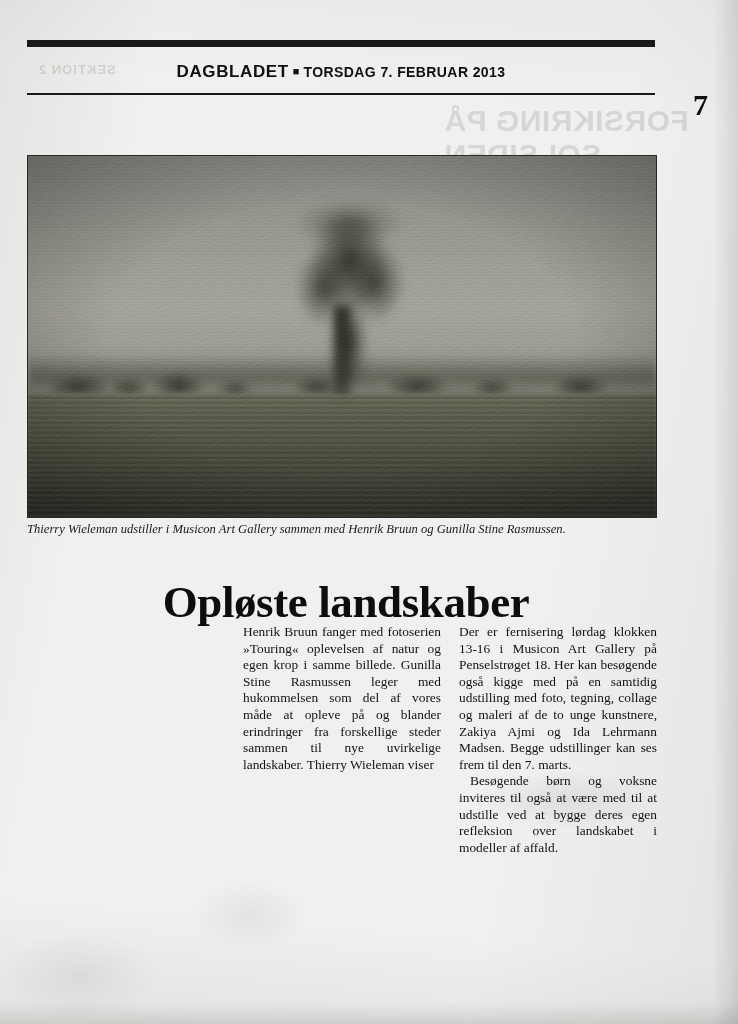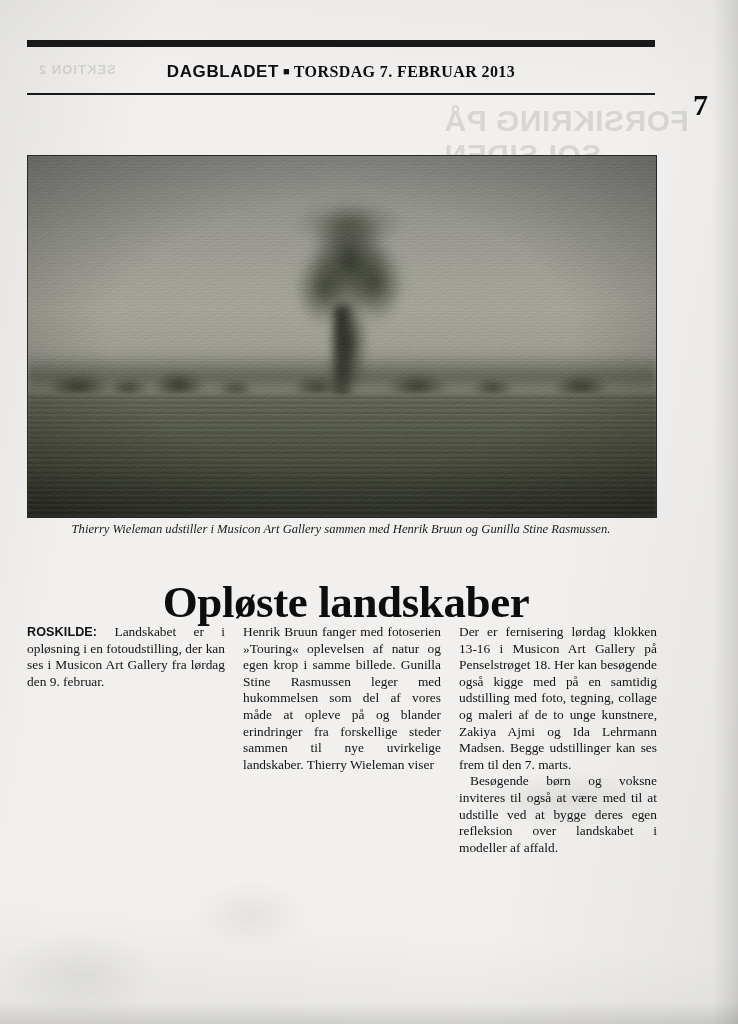--- a/index.html
+++ b/index.html
@@ -93,23 +93,22 @@
     letter-spacing: 0.6px;
   }
   .masthead .sep {
     font-size: 11px;
     padding: 0 4px;
     position: relative;
     top: -2px;
   }
   .masthead .date {
     font-weight: bold;
-    font-size: 16px;
+    font-size: 14px;
     letter-spacing: 0.4px;
-    font-family: Liberation Serif, serif;
   }
 
   .page-number {
     position: absolute;
     right: 30px;
     top: 88px;
     font-family: "Liberation Serif", serif;
     font-weight: bold;
     font-size: 30px;
     color: #111;
@@ -245,21 +244,20 @@
   .caption {
     position: absolute;
     left: 27px;
     top: 522px;
     width: 628px;
     font-family: "Liberation Serif", serif;
     font-style: italic;
     font-size: 12.6px;
     line-height: 15px;
     color: #1a1a1a;
-    text-align: center;
   }
 
   .headline {
     position: absolute;
     left: 26px;
     top: 546px;
     width: 640px;
     font-family: "Liberation Serif", serif;
     font-weight: bold;
     font-size: 45px;
@@ -357,21 +355,20 @@
     <div class="grain"></div>
   </div>
 
   <div class="caption">Thierry Wieleman udstiller i Musicon Art Gallery sammen med Henrik Bruun og Gunilla Stine Rasmussen.</div>
 
   <h1 class="headline">Opløste landskaber</h1>
 
   <div class="columns">
 
     <div class="col">
-      <p><span class="lead">ROSKILDE:</span> <span>Landskabet er i opløsning i en fotoudstilling, der kan ses i Musicon Art Gallery fra lørdag den 9. februar.</span></p>
     </div>
 
     <div class="col">
       <p>Henrik Bruun fanger med fotoserien »Touring« oplevelsen af natur og egen krop i samme billede. Gunilla Stine Rasmussen leger med hukommelsen som del af vores måde at opleve på og blander erindringer fra forskellige steder sammen til nye uvirkelige landskaber. Thierry Wieleman viser</p>
     </div>
 
     <div class="col">
       <p>Der er fernisering lørdag klokken 13-16 i Musicon Art Gallery på Penselstrøget 18. Her kan besøgende også kigge med på en samtidig udstilling med foto, tegning, collage og maleri af de to unge kunstnere, Zakiya Ajmi og Ida Lehrmann Madsen. Begge udstillinger kan ses frem til den 7. marts.</p>
       <p>Besøgende børn og voksne inviteres til også at være med til at udstille ved at bygge deres egen refleksion over landskabet i modeller af affald.</p>
     </div>

